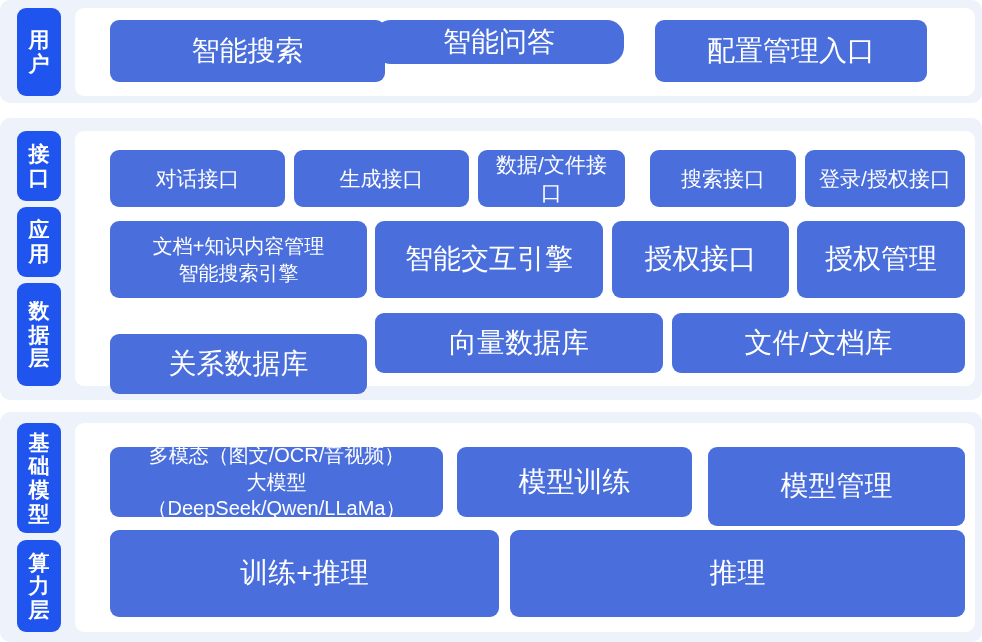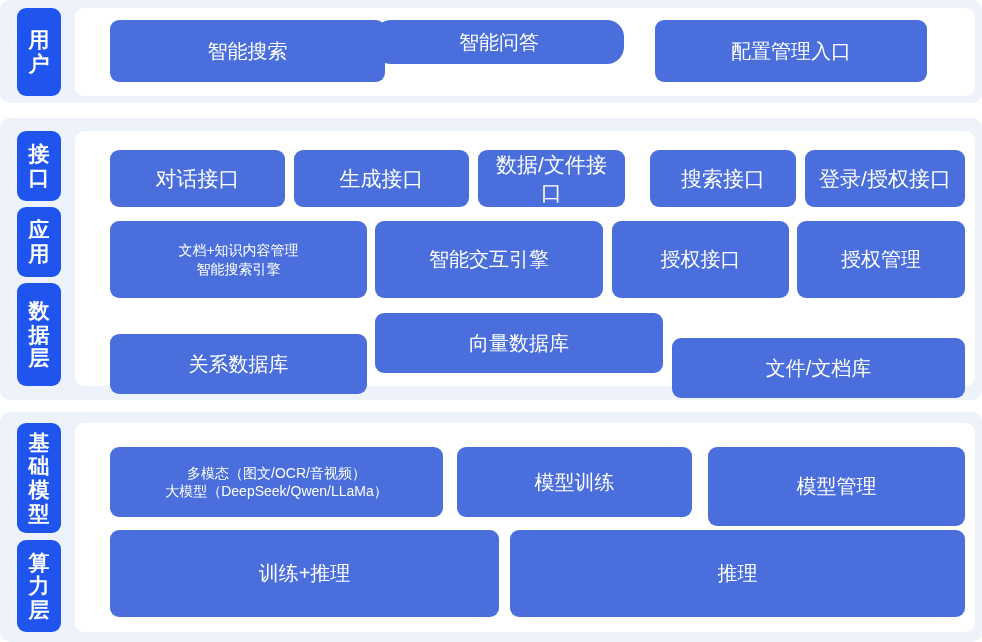--- a/index.html
+++ b/index.html
@@ -74,27 +74,27 @@
   
   .tile {
     position: absolute;
     background: #4a6fdd;
     border-radius: 9px;
     color: #ffffff;
     display: flex;
     align-items: center;
     justify-content: center;
     text-align: center;
-    font-size: 20px;
+    font-size: 28px;
     line-height: 1.32;
     box-sizing: border-box;
     padding: 2px 8px;
     white-space: pre-line;
   }
-  .tile.two-line { font-size: 14px; }
+  .tile.two-line { font-size: 20px; }
   .tile.small    { font-size: 21px; }
 </style>
 </head>
 <body>
 
 <div class="diagram">
 
   <div class="band band-user"></div>
 
   <div class="side-label sl-user">
@@ -133,21 +133,21 @@
   <div class="tile small" style="left:805px; top:150px; width:160px; height:57px;">登录/授权接口</div>
 
   <div class="tile two-line" style="left:110px; top:221px; width:257px; height:77px;">文档+知识内容管理
 智能搜索引擎</div>
   <div class="tile" style="left:375px; top:221px; width:228px; height:77px;">智能交互引擎</div>
   <div class="tile" style="left:612px; top:221px; width:177px; height:77px;">授权接口</div>
   <div class="tile" style="left:797px; top:221px; width:168px; height:77px;">授权管理</div>
 
   <div class="tile" style="left:110px; top:313px; width:257px; height:60px;margin-top:21px;">关系数据库</div>
   <div class="tile" style="left:375px; top:313px; width:288px; height:60px;">向量数据库</div>
-  <div class="tile" style="left:672px; top:313px; width:293px; height:60px;margin-top:25px;">文件/文档库</div>
+  <div class="tile" style="left:672px; top:313px; width:293px; height:60px;">文件/文档库</div>
 
   <div class="band band-base"></div>
 
   <div class="side-label sl-model">
     <span>基</span>
     <span>础</span>
     <span>模</span>
     <span>型</span>
   </div>
   <div class="side-label sl-power">

